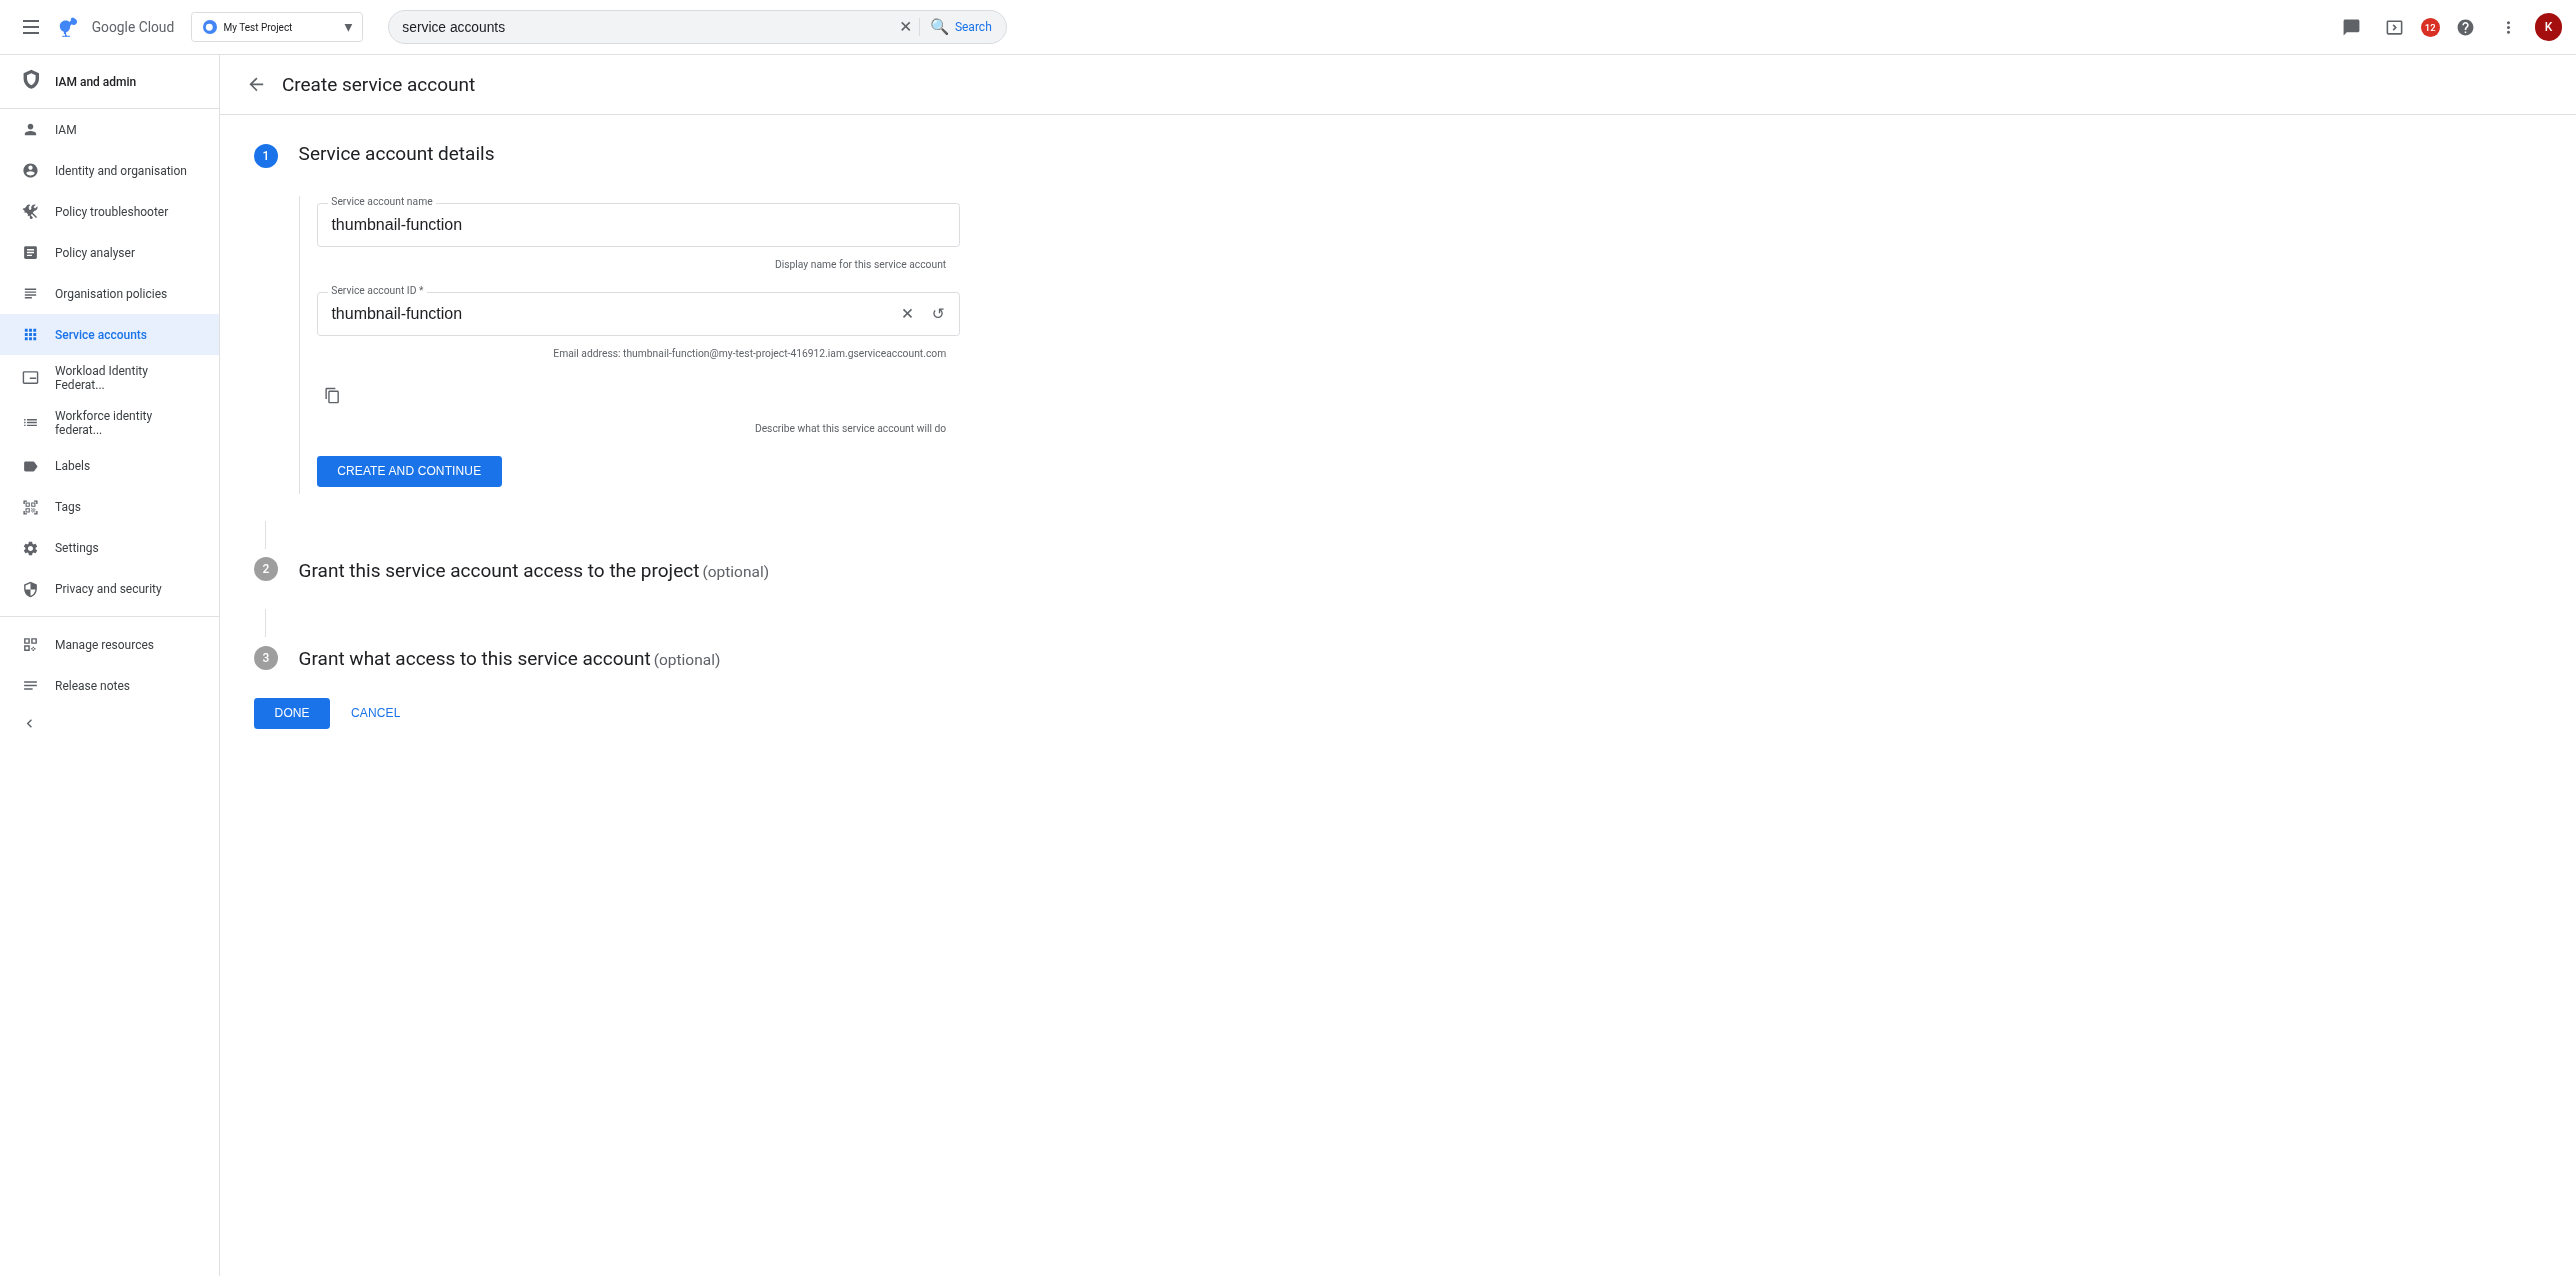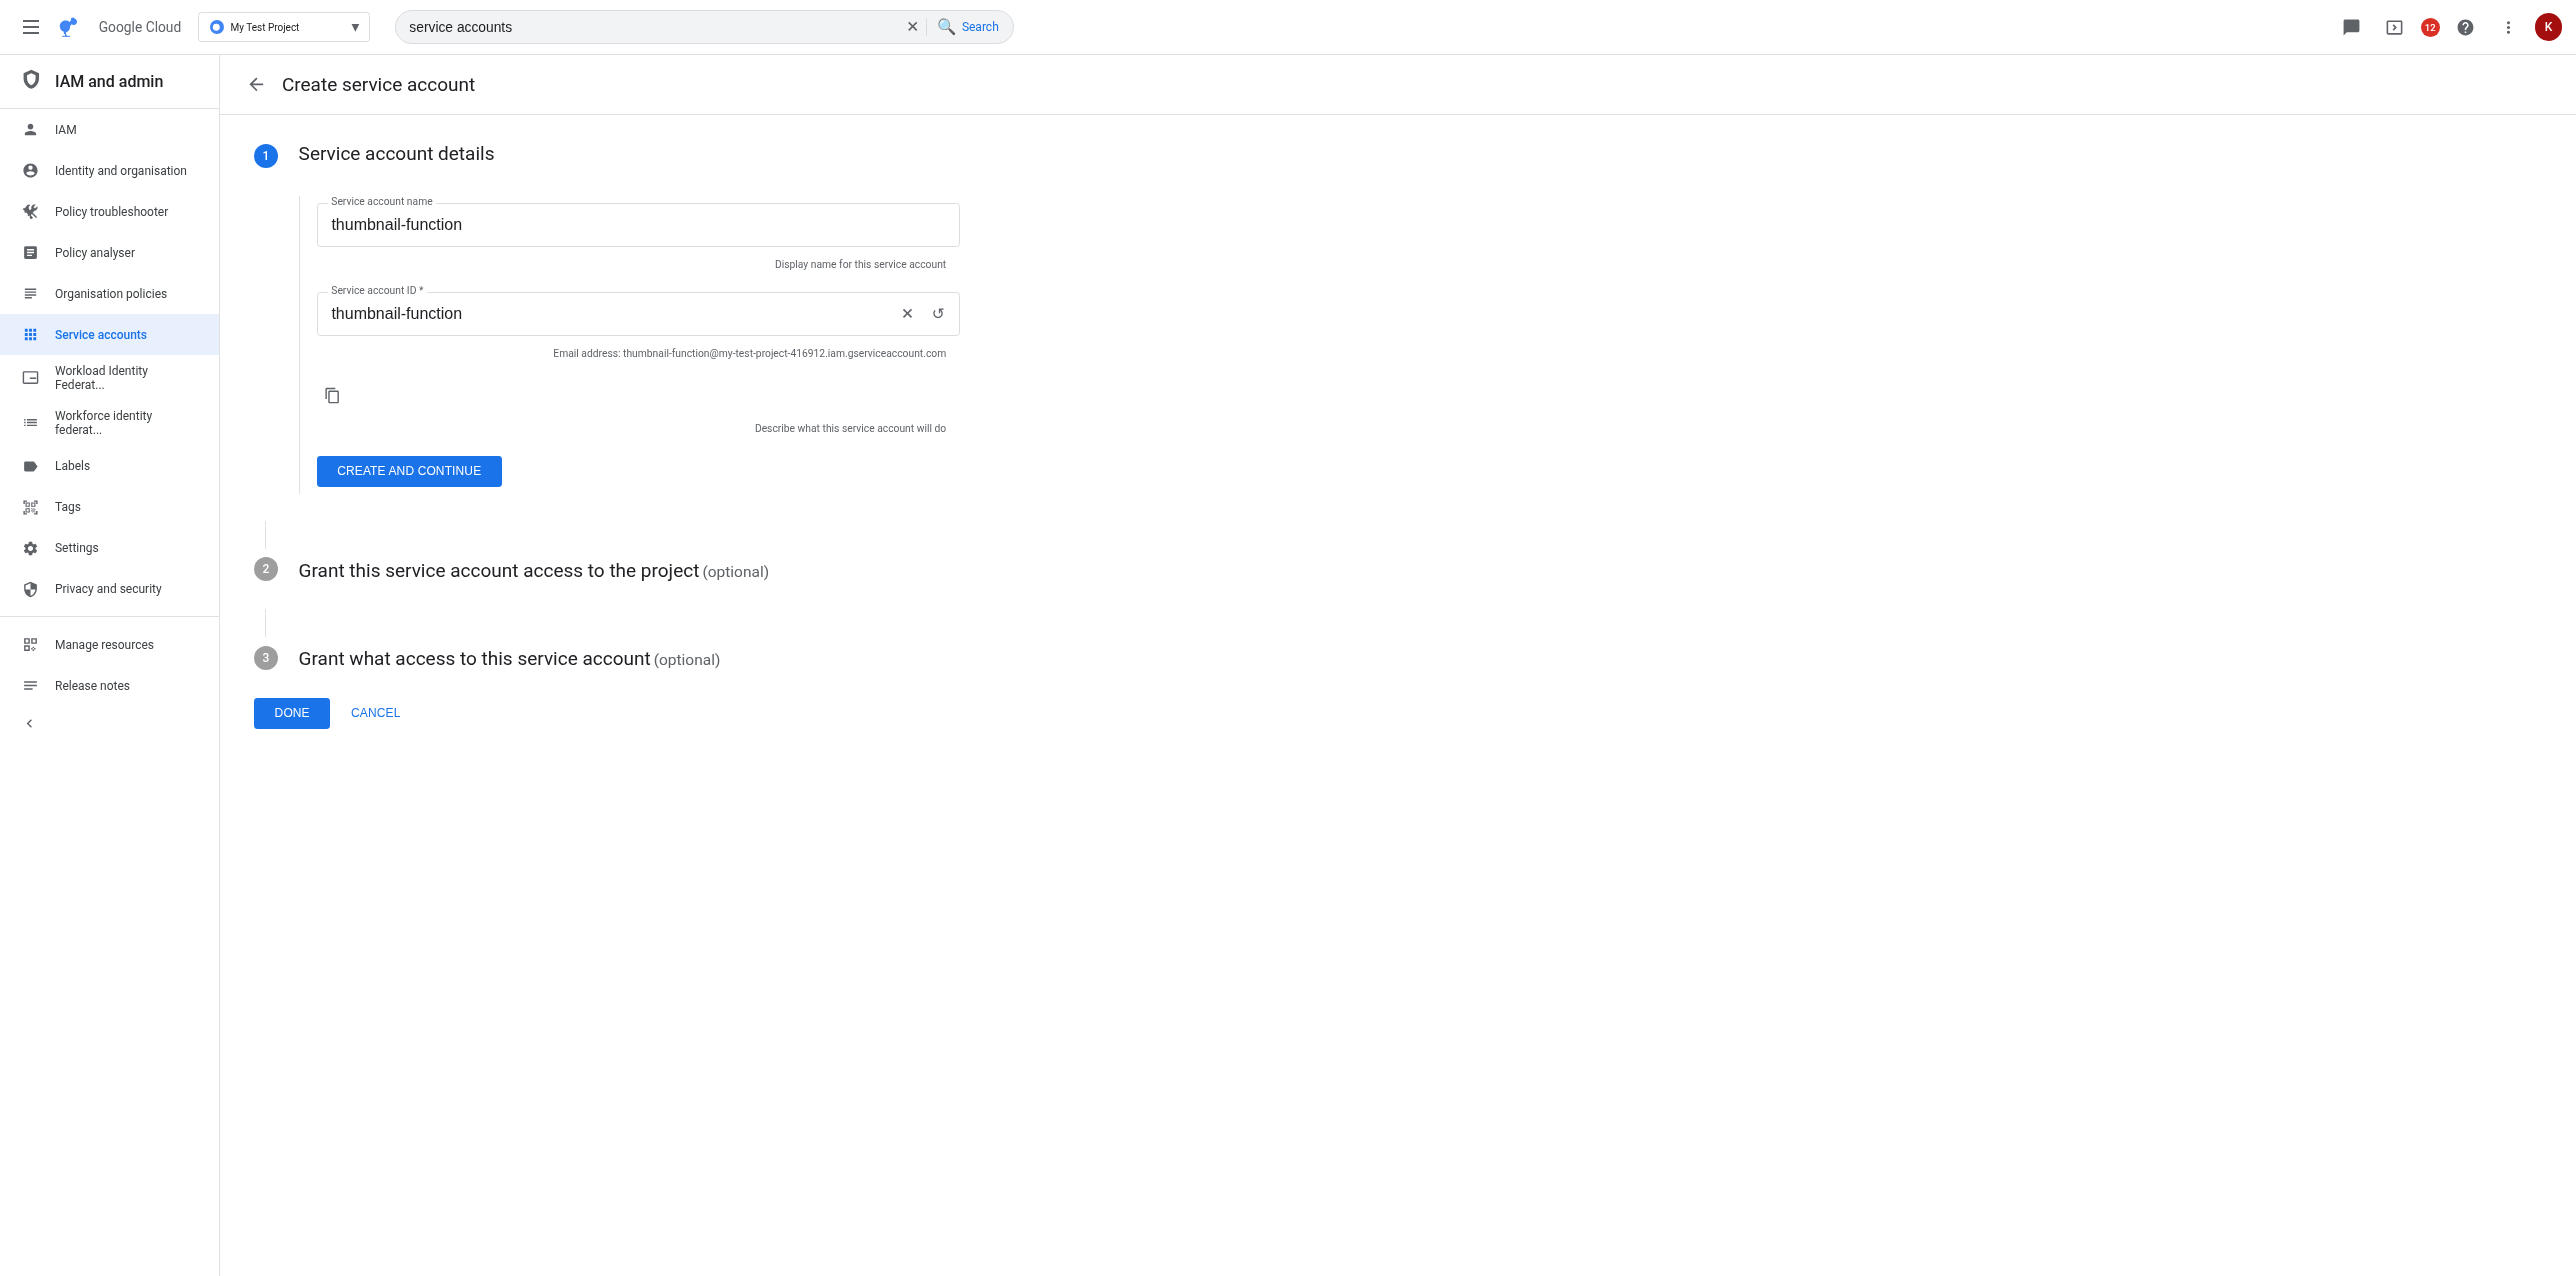--- a/index.html
+++ b/index.html
@@ -3,21 +3,21 @@
   <meta charset="utf-8">
   <style>
     * { box-sizing: border-box; margin: 0; padding: 0; }
     body { font-family: 'Google Sans', Roboto, Arial, sans-serif; font-size: 12px; color: #202124; background: #fff; height: 100vh; overflow: hidden; display: flex; flex-direction: column; }
 
     
     .topbar { display: flex; align-items: center; height: 55px; padding: 0 13.8px; border-bottom: 0.9px solid #e0e0e0; gap: 10.3px; flex-shrink: 0; }
     .topbar-menu-icon { width: 34px; height: 34px; display: flex; align-items: center; justify-content: center; cursor: pointer; border-radius: 50%; }
     .hamburger { display: flex; flex-direction: column; gap: 4.3px; }
     .hamburger span { display: block; width: 15.5px; height: 1.7px; background: #5f6368; }
-    .google-cloud-logo { display: flex; align-items: center; gap: 20px; margin-right: 6.9px; text-decoration: none; }
+    .google-cloud-logo { display: flex; align-items: center; gap: 13px; margin-right: 6.9px; text-decoration: none; }
     .google-cloud-logo svg { height: 20.6px; }
     .logo-text { font-size: 13.8px; color: #5f6368; font-weight: 400; white-space: nowrap; }
     .project-selector { display: flex; align-items: center; border: 0.9px solid #dadce0; border-radius: 3.4px; padding: 5.2px 10.3px; cursor: pointer; gap: 6.9px; min-width: 172px; background: #fff; }
     .project-dot { width: 13.8px; height: 13.8px; background: #4285f4; border-radius: 50%; display: flex; align-items: center; justify-content: center; }
     .project-dot svg { width: 8.6px; height: 8.6px; fill: white; }
     .project-name { font-size: 10px; color: #202124; flex: 1; }
     .project-chevron { color: #5f6368; font-size: 15.5px; }
     .search-bar { flex: 1; max-width: 619px; margin: 0 13.8px; }
     .search-bar-inner { display: flex; align-items: center; border: 0.9px solid #dadce0; border-radius: 20.6px; padding: 0 13.8px; height: 34px; background: #f1f3f4; }
     .search-input { flex: 1; border: none; background: transparent; outline: none; font-size: 13.8px; color: #202124; }
@@ -29,21 +29,21 @@
     .notif-badge { background: #d93025; color: white; border-radius: 50%; width: 19px; height: 19px; font-size: 9.5px; display: flex; align-items: center; justify-content: center; font-weight: 500; }
     .avatar { width: 27.5px; height: 27.5px; border-radius: 50%; background: #a50e0e; color: white; display: flex; align-items: center; justify-content: center; font-size: 12px; font-weight: 500; cursor: pointer; }
 
     
     .main-layout { display: flex; flex: 1; overflow: hidden; }
 
     
     .sidebar { width: 220px; border-right: 0.9px solid #e0e0e0; overflow-y: auto; flex-shrink: 0; background: #fff; display: flex; flex-direction: column; }
     .sidebar-header { display: flex; align-items: center; gap: 13.8px; padding: 13.8px 20.6px; border-bottom: 0.9px solid #e0e0e0; }
     .sidebar-header-icon { color: #5f6368; font-size: 19px; }
-    .sidebar-header-title { font-size: 16px; font-weight: 500; color: #202124; }
+    .sidebar-header-title { font-size: 12px; font-weight: 500; color: #202124; }
     .sidebar-item { display: flex; align-items: center; gap: 13.8px; padding: 8.6px 20.6px; cursor: pointer; min-height: 41px; }
     .sidebar-item.active { background: #e8f0fe; }
     .sidebar-item.active .sidebar-item-label { color: #1a73e8; font-weight: 500; }
     .sidebar-item-icon { color: #5f6368; font-size: 15.5px; width: 20.6px; display: flex; align-items: center; justify-content: center; flex-shrink: 0; }
     .sidebar-item-label { font-size: 12px; color: #3c4043; }
     .sidebar-divider { height: 0.9px; background: #e0e0e0; margin: 6.9px 0; }
     .sidebar-collapse { display: flex; align-items: center; padding: 8.6px 20.6px; cursor: pointer; color: #5f6368; font-size: 15.5px; }
 
     
     .content { flex: 1; overflow-y: auto; background: #fff; }

